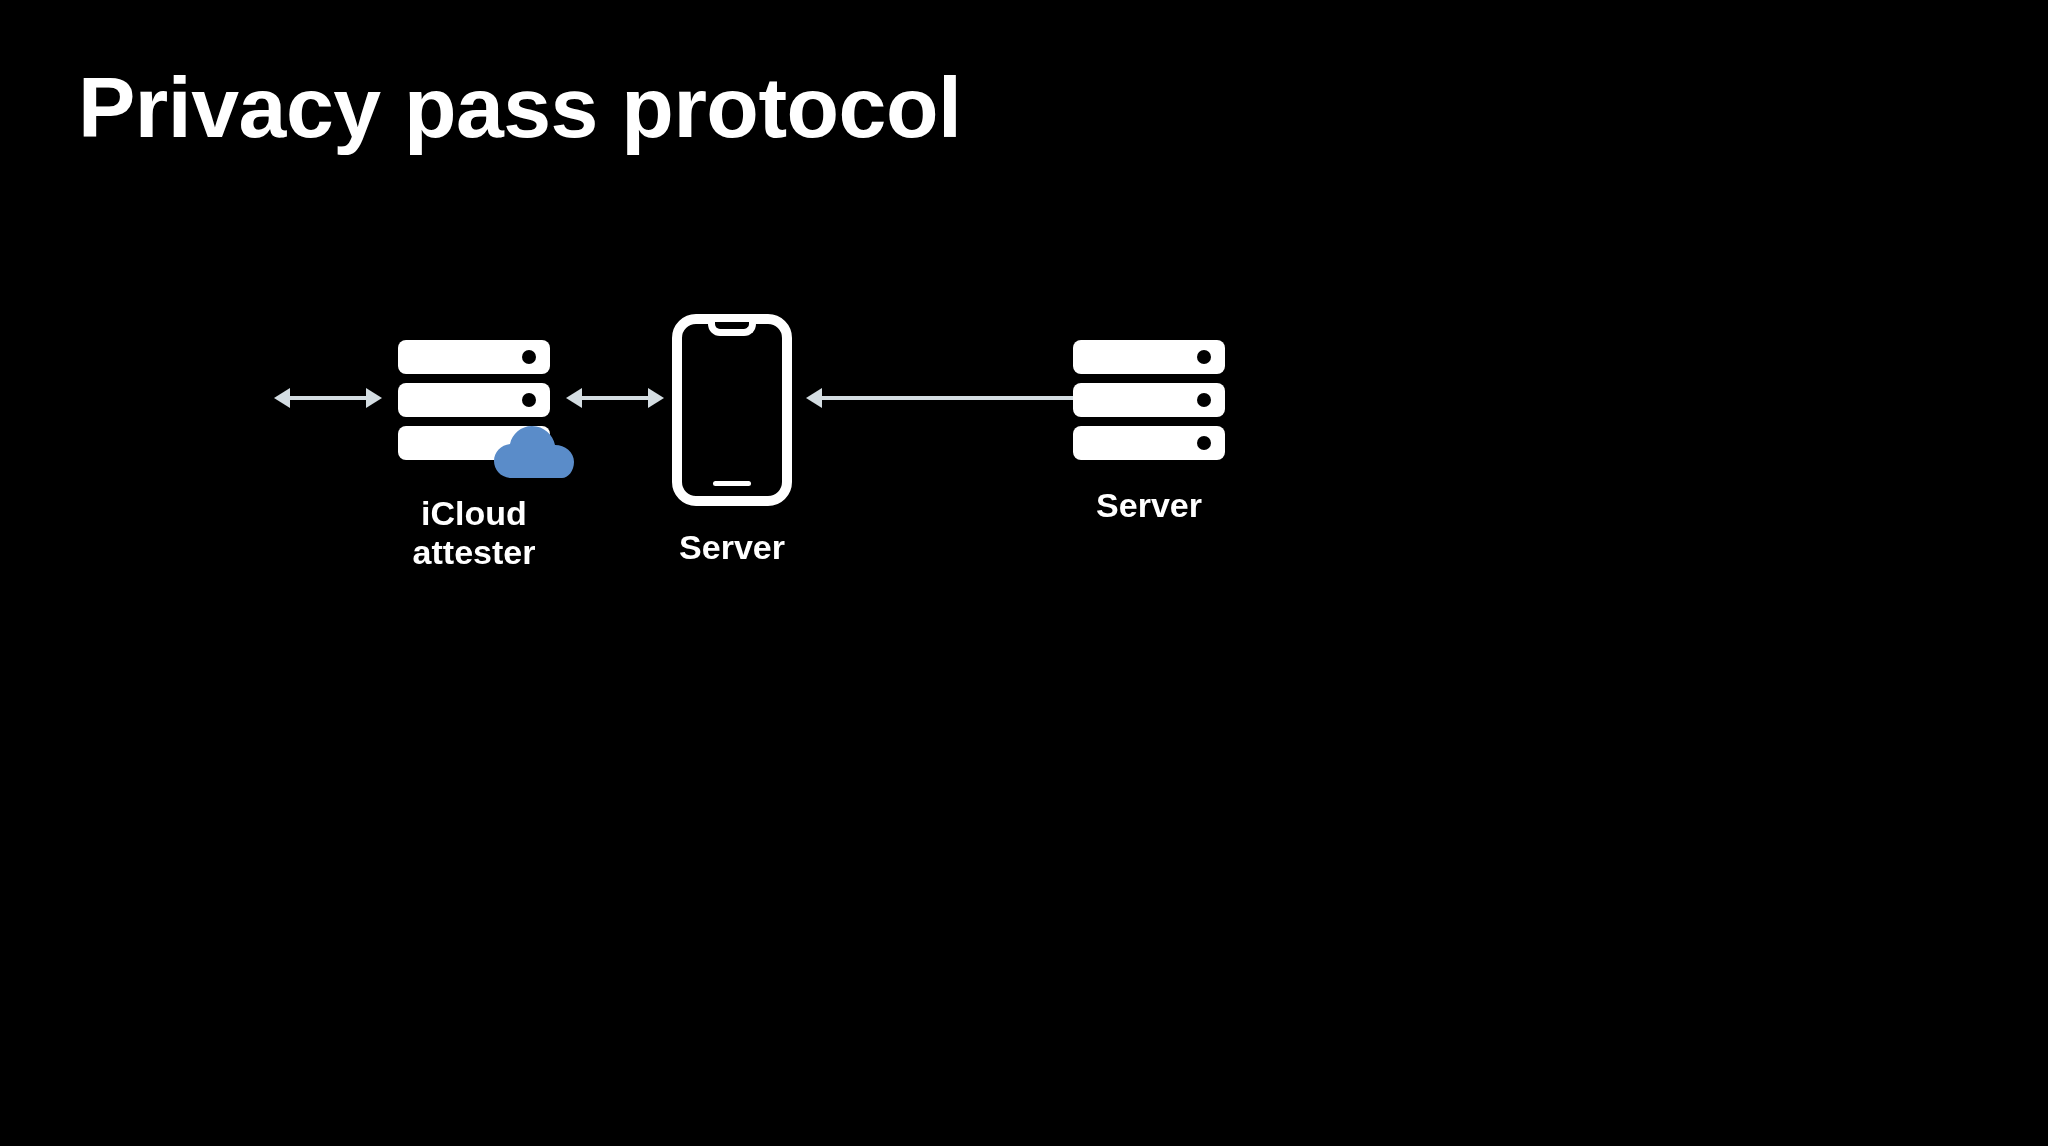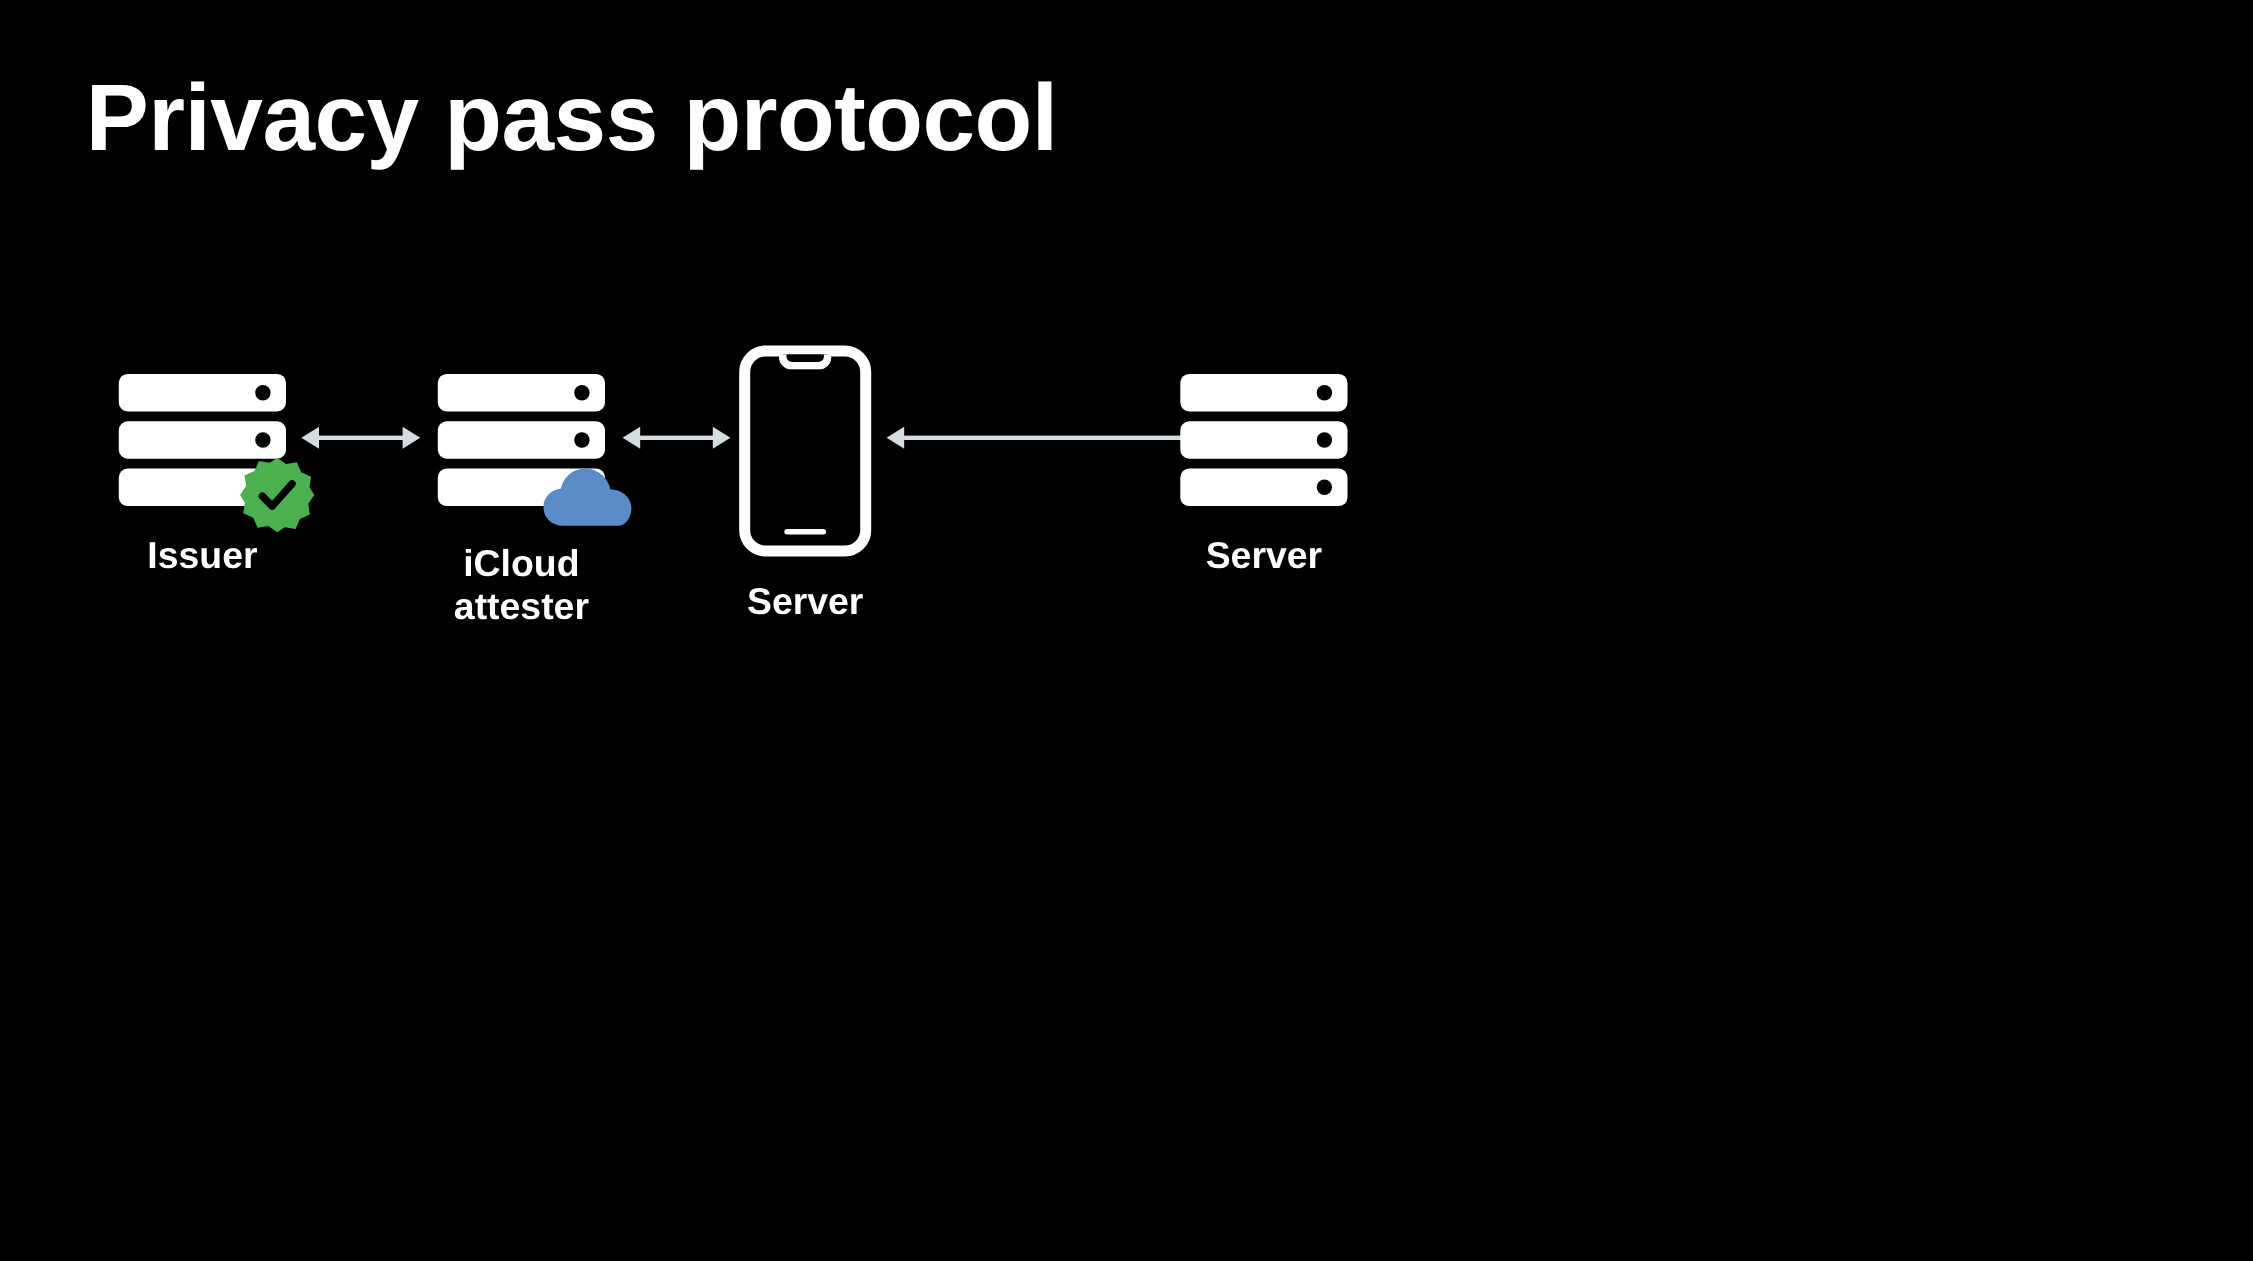--- a/index.html
+++ b/index.html
@@ -159,32 +159,20 @@
   }
 </style>
 </head>
 <body>
 
 <div class="slide">
   <div class="title">Privacy pass protocol</div>
 
   <div class="diagram">
 
-    <div class="node n-issuer">
-      <div class="server">
-        <div class="bar"></div>
-          <div class="bar"></div>
-          <div class="bar"></div>
-        <svg class="badge" viewBox="0 0 64 64">
-          <path fill="#4CAF50" d="M32 2l7.2 4.9 8.6-1.3 3.6 8 8 3.6-1.3 8.6L62 32l-4.9 7.2 1.3 8.6-8 3.6-3.6 8-8.6-1.3L32 62l-7.2-4.9-8.6 1.3-3.6-8-8-3.6 1.3-8.6L2 32l4.9-7.2-1.3-8.6 8-3.6 3.6-8 8.6 1.3z"></path>
-          <path fill="none" stroke="#000" stroke-width="6" stroke-linecap="round" stroke-linejoin="round" d="M20 33l8 8 16-18"></path>
-        </svg>
-      </div>
-      <div class="node-label">Issuer</div>
-    </div>
 
     <div class="arrow a1"></div>
 
     <div class="node n-attester">
       <div class="server">
         <div class="bar"></div>
           <div class="bar"></div>
           <div class="bar"></div>
         <svg class="cloud" viewBox="0 0 90 60">
           <path fill="#5A8CC9" d="M72 56H22C11 56 4 48 4 39c0-9 7-16 16-17 2-10 11-18 22-18 12 0 21 9 23 19 10 0 19 7 19 17 0 9-6 16-12 16z"></path>

